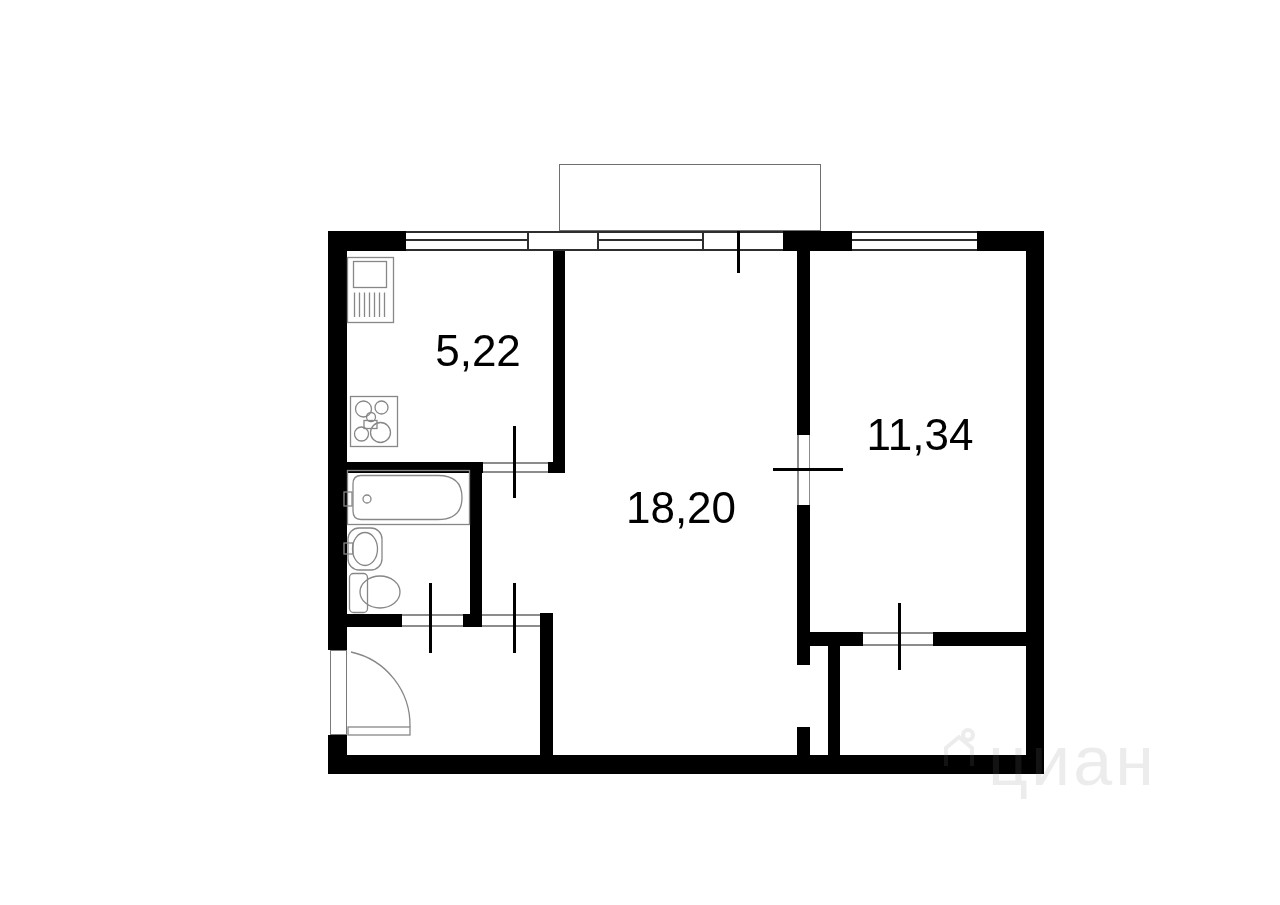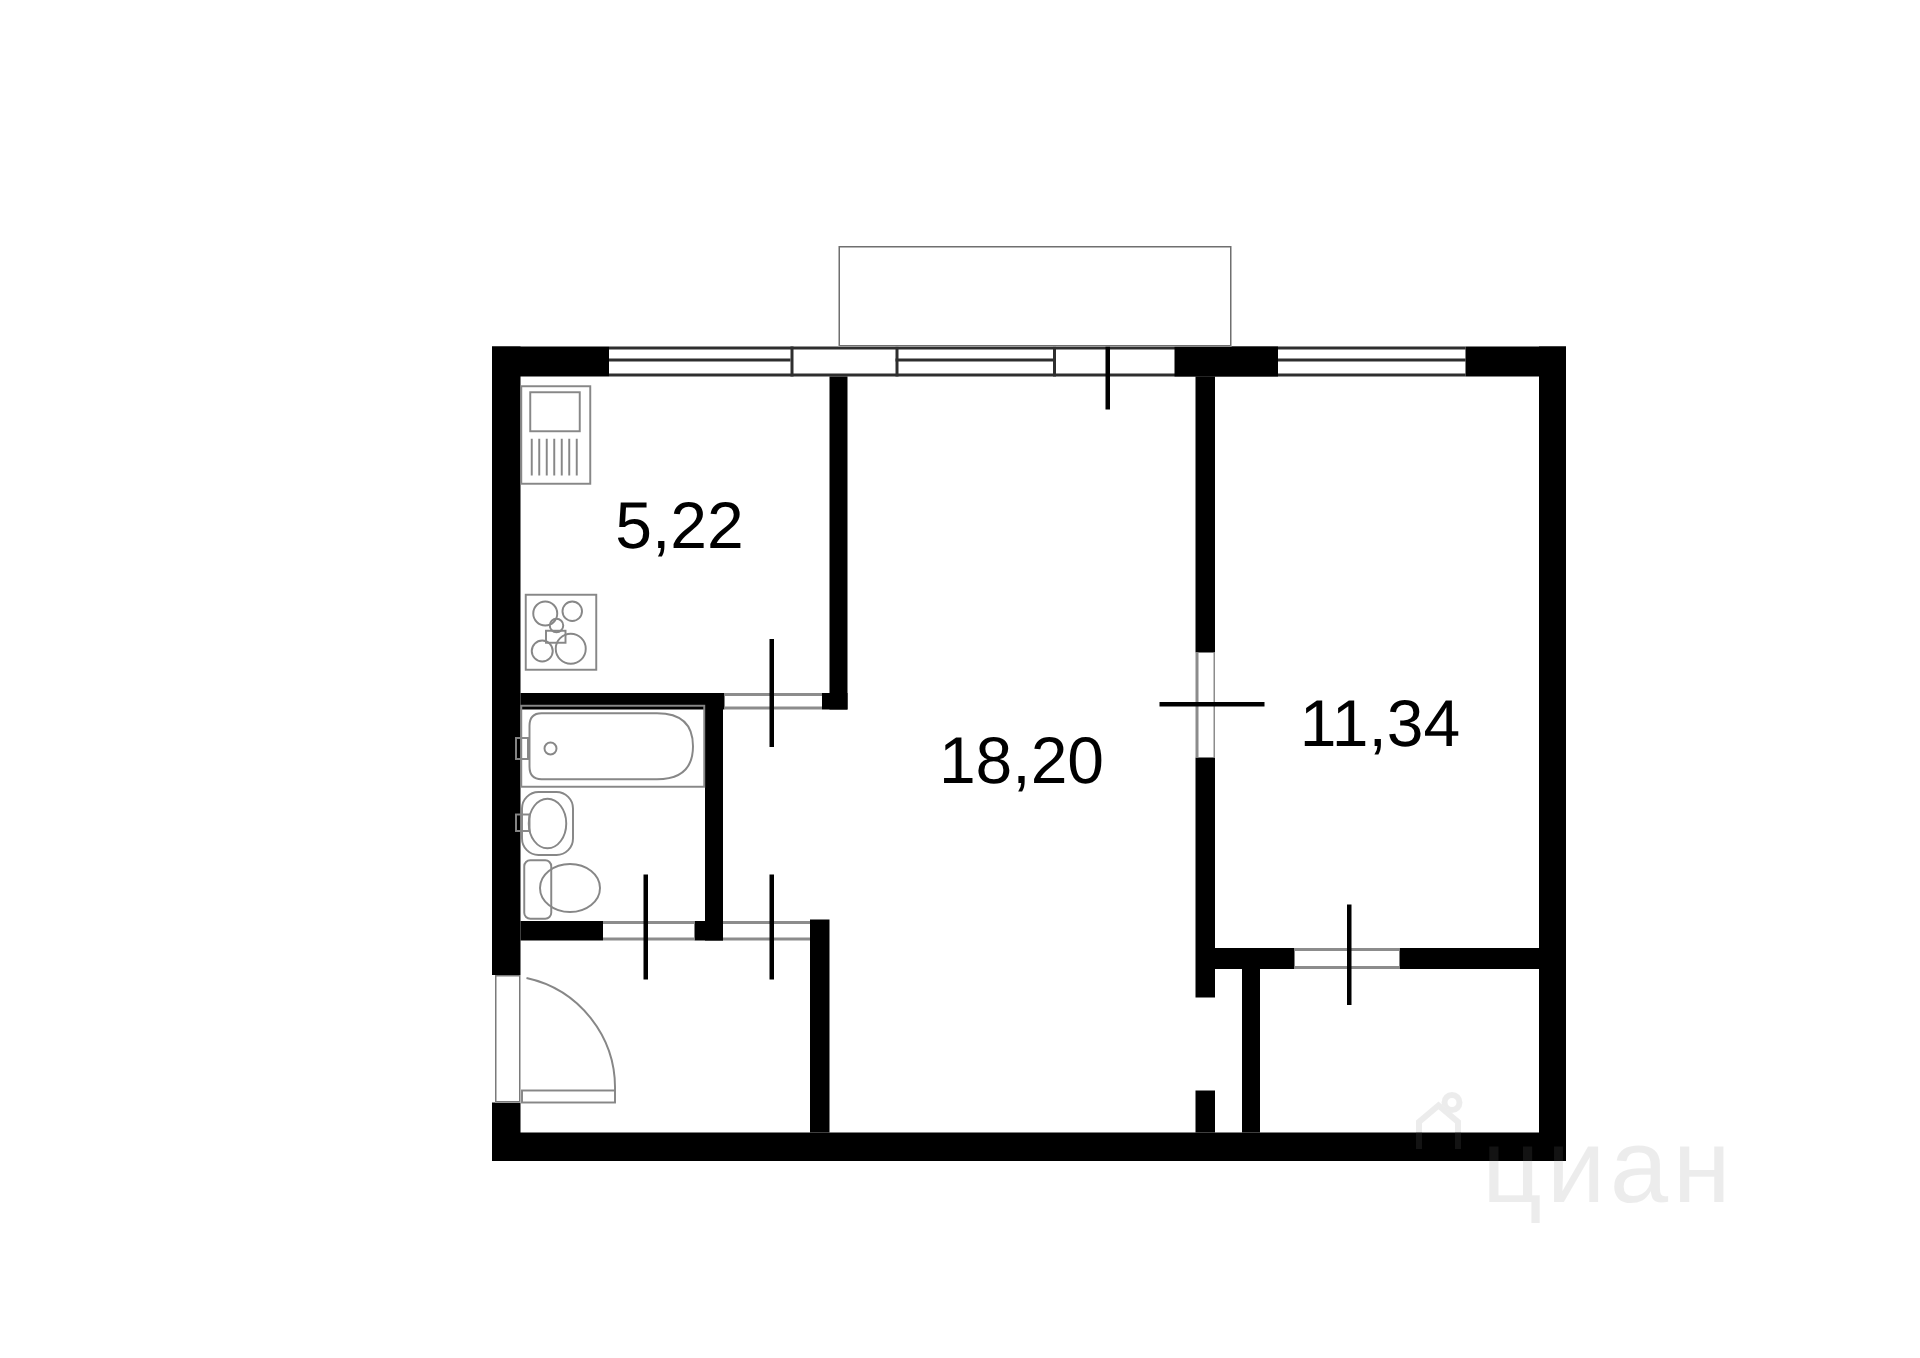--- a/index.html
+++ b/index.html
@@ -10,21 +10,21 @@
   .tick{position:absolute;background:#000;}              
   .ln{position:absolute;background:#8c8c8c;}             
   .wl{position:absolute;background:#2e2e2e;}             
   .band{position:absolute;box-sizing:border-box;border-top:2px solid #2e2e2e;border-bottom:2px solid #2e2e2e;background:#fff;}
   .room-label{position:absolute;transform:translate(-50%,-50%);font-size:44px;color:#000;white-space:nowrap;}
   .balcony{position:absolute;box-sizing:border-box;border:1.5px solid #6f6f6f;background:#fff;}
   .doorframe{position:absolute;box-sizing:border-box;border:1.2px solid #7a7a7a;background:#fff;}
   #fixtures{position:absolute;left:0;top:0;}
   #watermark{position:absolute;left:942px;top:726px;display:flex;align-items:flex-start;gap:10px;
              mix-blend-mode:difference;color:#131313;}
-  #watermark .wm-text{font-size:70px;line-height:1;letter-spacing:3px;margin-top:16px;}
+  #watermark .wm-text{font-size:70px;line-height:1;letter-spacing:3px;}
 </style>
 </head>
 <body>
 
 <div id="plan">
 
   <div class="band" style="left:406px;top:231px;width:571px;height:20px;"></div>
 
   <div class="wl" style="left:406px;top:239px;width:121px;height:2px;"></div>
   <div class="wl" style="left:597px;top:239px;width:105px;height:2px;"></div>
@@ -113,23 +113,23 @@
       <rect x="349.5" y="573.5" width="18" height="39" rx="4"></rect>
       <ellipse cx="380" cy="592" rx="20" ry="16"></ellipse>
     </g>
 
     <g>
       <rect x="348" y="727" width="62" height="8" fill="#fff"></rect>
       <path d="M410 727 A 75 75 0 0 0 351 652"></path>
     </g>
   </svg>
 
-  <div class="room-label" style="left:453px;top:351px;">5,22</div>
+  <div class="room-label" style="left:478px;top:351px;">5,22</div>
   <div class="room-label" style="left:681px;top:492px;margin-top:16px;">18,20</div>
-  <div class="room-label" style="left:920px;top:435px;margin-top:48px;">11,34</div>
+  <div class="room-label" style="left:920px;top:435px;">11,34</div>
 
   <div id="watermark">
     <svg width="36" height="42" viewBox="0 0 36 42" fill="none" stroke="#131313" stroke-width="4">
       <circle cx="26" cy="9" r="5"></circle>
       <path d="M4 40 V22 L17 11 L30 22 V40"></path>
     </svg>
     <span class="wm-text">циан</span>
   </div>
 
 </div>

